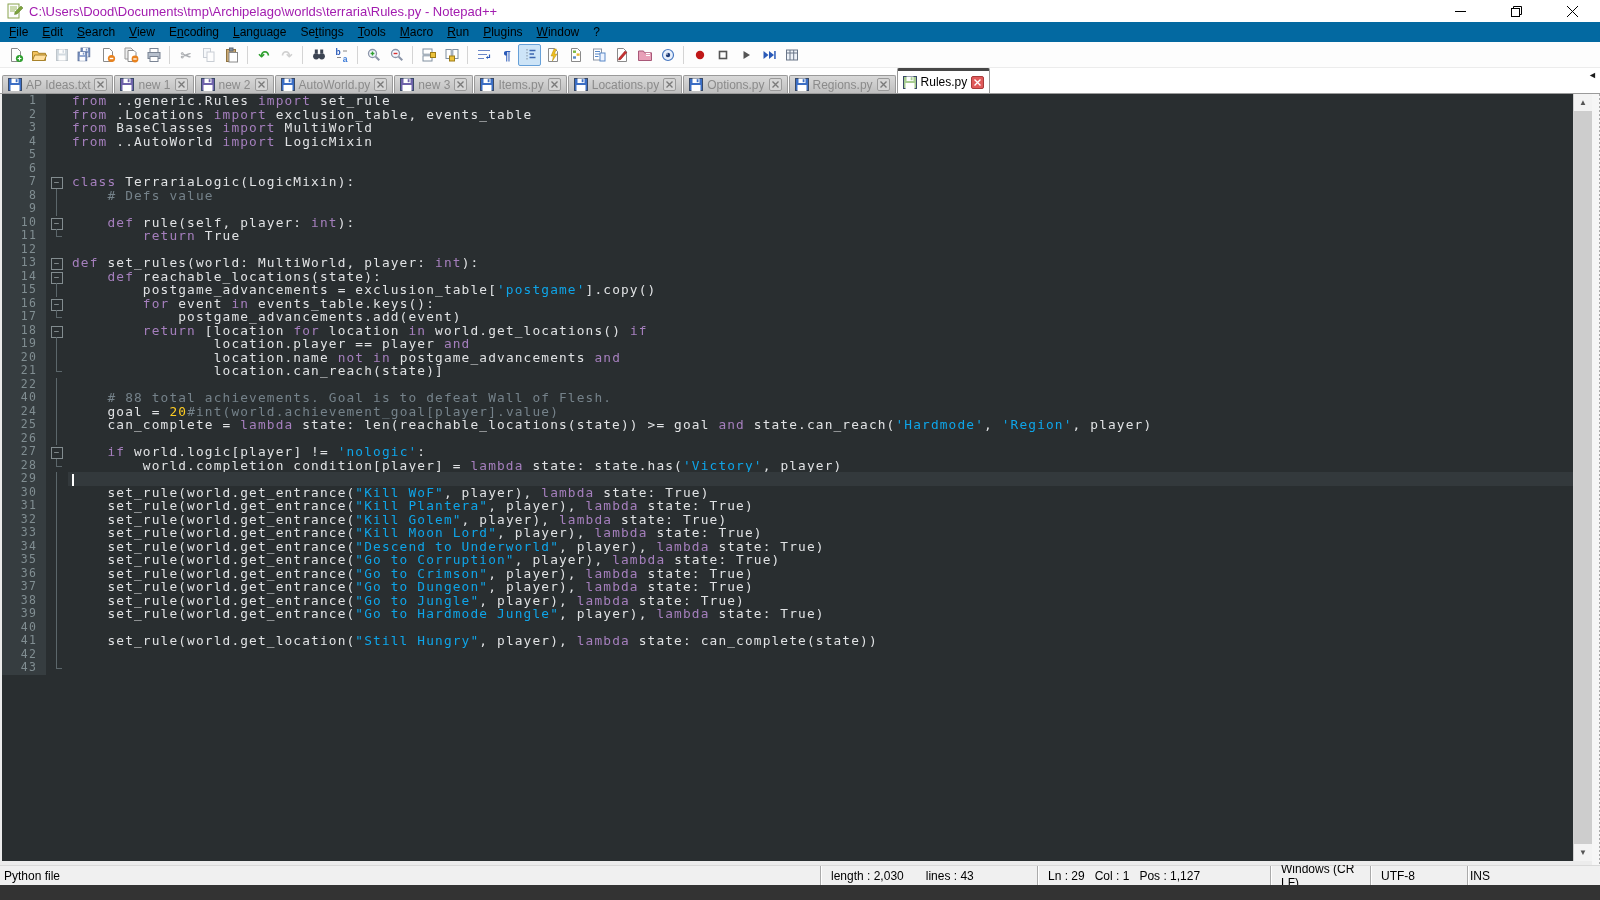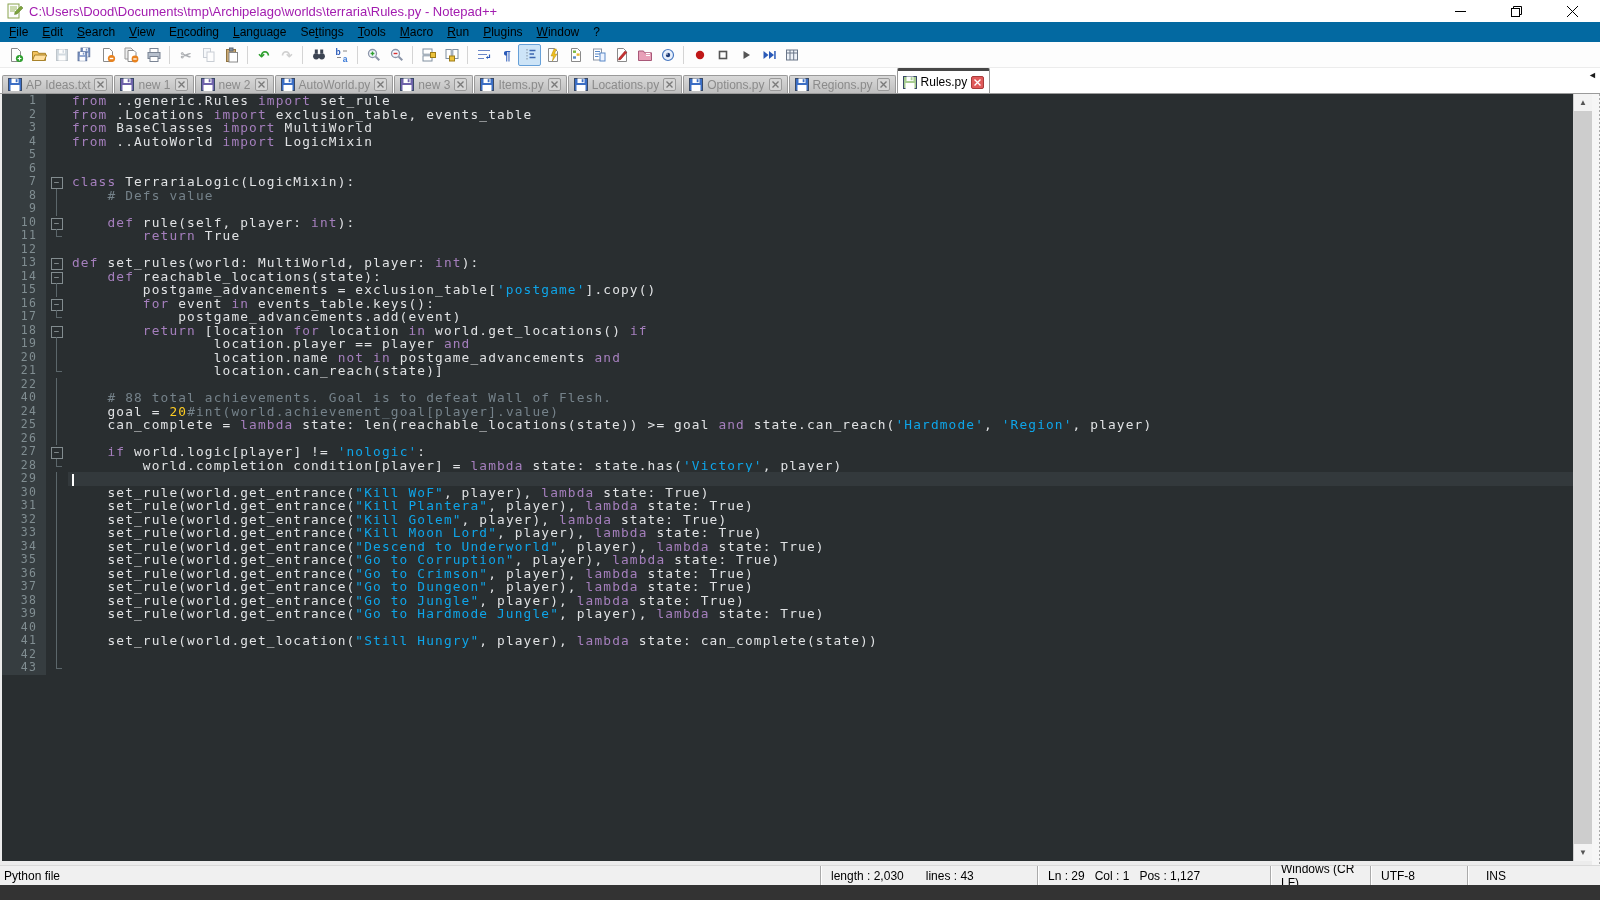--- a/index.html
+++ b/index.html
@@ -75,21 +75,21 @@
   
   .statusbar { height:20px; background:#f0f0f0; border-top:1px solid #d9d9d9; display:flex; align-items:center;
                font-size:12px; color:#000; flex:0 0 auto; }
   .sb-panel { height:100%; display:flex; align-items:center; padding:0 10px; border-left:1px solid #aaa; box-shadow:inset 1px 0 0 #fff; }
   .sb-panel:first-child { border-left:none; box-shadow:none; flex:1 1 auto; }
   .sb-doctype { padding-left:4px; }
   .sb-len { width:217px; gap:22px; }
   .sb-pos { width:233px; gap:10px; }
   .sb-eol { width:100px; }
   .sb-enc { width:97px; }
-  .sb-ins { width:133px; padding-left:18px; }
+  .sb-ins { width:133px; padding-left:2px; }
 
   .bottom-strip { height:15px; background:#333333; flex:0 0 auto; }
 </style>
 </head>
 <body>
 
 <div class="window">
 
   <div class="titlebar">
     <span class="app-icon">

